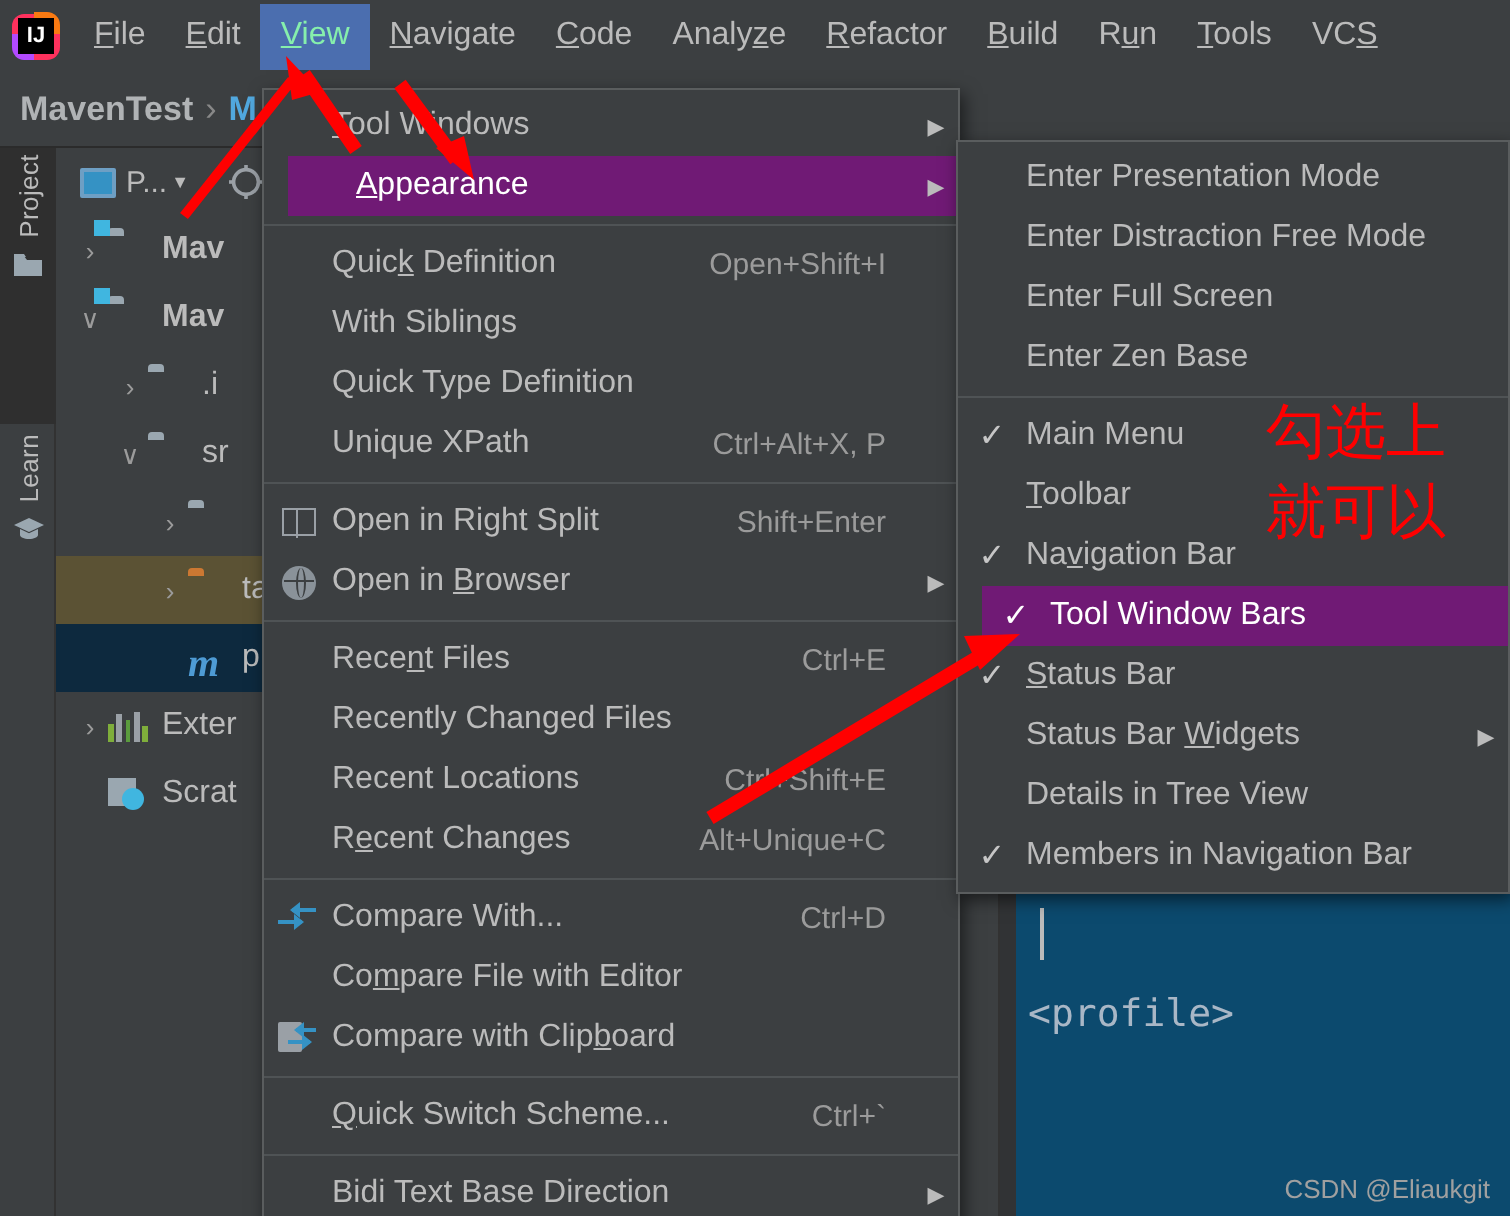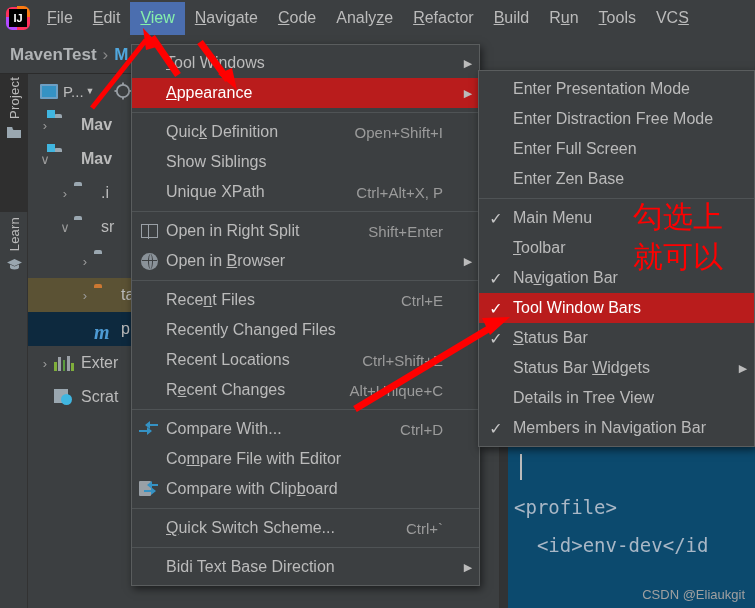--- a/index.html
+++ b/index.html
@@ -129,21 +129,21 @@
     box-shadow:2px 3px 8px rgba(0,0,0,0.55);
     padding:3px 0;
   }
   #viewmenu { left:131px; top:44px; width:349px; }
   #appearancemenu { left:478px; top:70px; width:277px; }
 
   .mrow {
     position:relative; height:30px; display:flex; align-items:center;
     font-size:16px; color:#BBBBBB; white-space:nowrap; cursor:default;
   }
-  .mrow.hl { background:#b91c1c; color:#FFFFFF; }
+  .mrow.hl { background:#701a75; color:#FFFFFF;margin-left:12px; }
   .mrow .ico { width:34px; display:flex; align-items:center; justify-content:center; flex:0 0 auto; }
   .mrow .lbl { flex:1 1 auto; }
   .mrow .lbl u { text-decoration:underline; }
   .mrow .key { color:#9B9B9B; font-size:15px; padding-right:14px; }
   .mrow .sub {
     width:22px; text-align:center; font-size:11px; color:#BBBBBB; flex:0 0 auto;
   }
   .msep { height:1px; background:#4F5355; margin:4px 0; }
   .check { font-size:16px; color:#C6C6C6; }
   .mrow.hl .check { color:#FFFFFF; }
@@ -300,21 +300,21 @@
           <span class="arr"></span>
           <span class="fico"><span class="scratchico"><span class="pg"></span><span class="cl"></span></span></span>
           <span style="font-weight: normal;">Scrat</span>
         </div>
       </div>
   </div>
 
   <div class="editor">
     <div class="gutter"></div>
     <div class="caret-line"></div>
-    <div class="code" id="code-block"><div> </div><div>&lt;profile&gt;</div><div>  &lt;id&gt;env-dev&lt;/id</div></div>
+    <div class="code" id="code-block"><div> </div><div>&lt;profile&gt;</div></div>
     <div class="watermark">CSDN @Eliaukgit</div>
   </div>
 
   <div class="menu" id="viewmenu">
       <div class="mrow">
         <span class="ico"></span>
         <span class="lbl"><u>T</u>ool Windows</span>
         <span class="sub">▶</span>
       </div>
       <div class="mrow hl">
@@ -324,21 +324,26 @@
       </div>
       <div class="msep"></div>
       <div class="mrow">
         <span class="ico"></span>
         <span class="lbl">Quic<u>k</u> Definition</span>
         <span class="key">Open+Shift+I</span>
         <span class="sub"></span>
       </div>
       <div class="mrow">
         <span class="ico"></span>
-        <span class="lbl">Show Siblings</span>
+        <span class="lbl">With Siblings</span>
+        <span class="sub"></span>
+      </div>
+      <div class="mrow">
+        <span class="ico"></span>
+        <span class="lbl">Quick Type Definition</span>
         <span class="sub"></span>
       </div>
       <div class="mrow">
         <span class="ico"></span>
         <span class="lbl">Unique XPath</span>
         <span class="key">Ctrl+Alt+X, P</span>
         <span class="sub"></span>
       </div>
       <div class="msep"></div>
       <div class="mrow">

